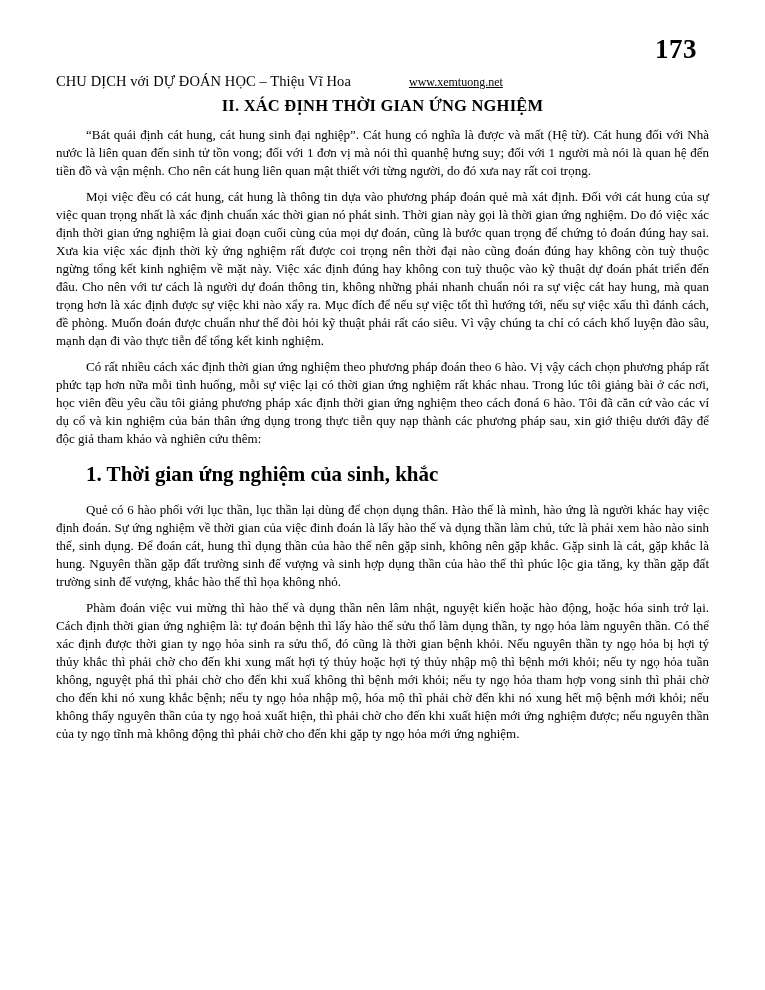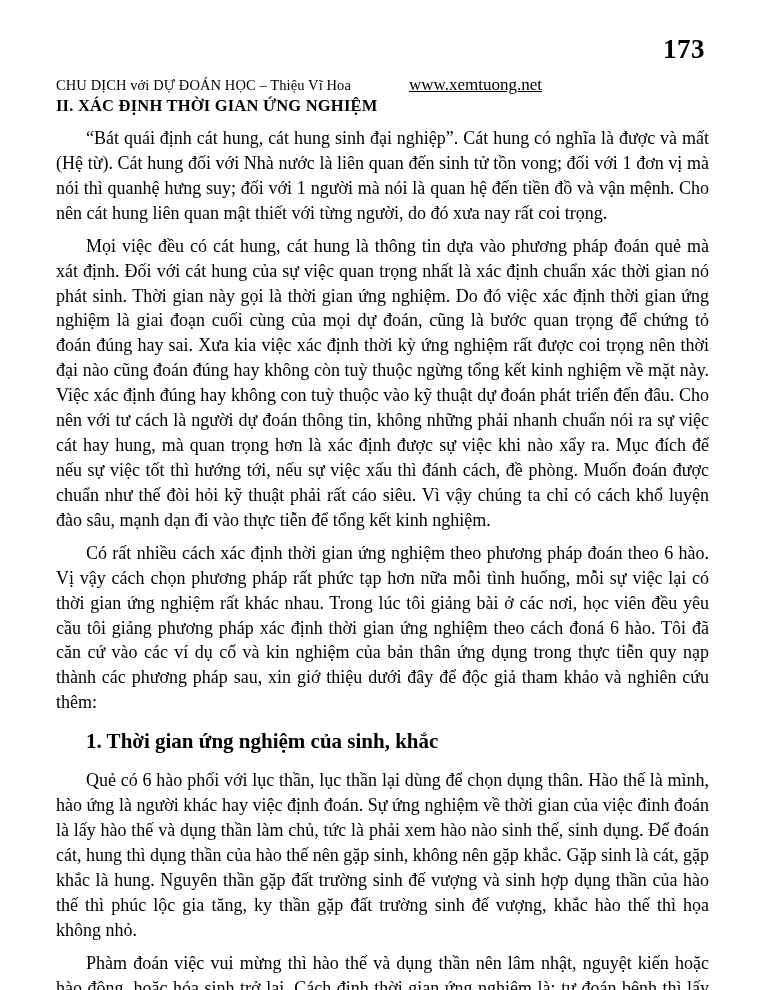--- a/index.html
+++ b/index.html
@@ -26,43 +26,44 @@
     justify-content: flex-start;
     position: relative;
     height: 40px;
   }
   .header-title {
     font-size: 14.5px;
     letter-spacing: 0.1px;
     white-space: nowrap;
   }
   .header-url {
-    font-size: 17px;
+    font-size: 12px;
     text-decoration: underline;
     margin-left: 58px;
     white-space: nowrap;
     margin-top: 35px;
   }
   .page-number {
     position: absolute;
-    right: 4px;
+    right: 12px;
     top: -6px;
     font-size: 27px;
     font-weight: bold;
     letter-spacing: 0.5px;
   }
   .section-title {
+    text-align: center;
     font-size: 16.5px;
     font-weight: bold;
     margin-top: 16px;
     margin-bottom: 10px;
     letter-spacing: 0.2px;
   }
   p.body-text {
-    font-size: 18px;
+    font-size: 13px;
     line-height: 1.385;
     text-align: justify;
     text-justify: inter-word;
     margin: 0;
     text-indent: 30px;
     hyphens: none;
   }
   p.body-text + p.body-text {
     margin-top: 8px;
   }

